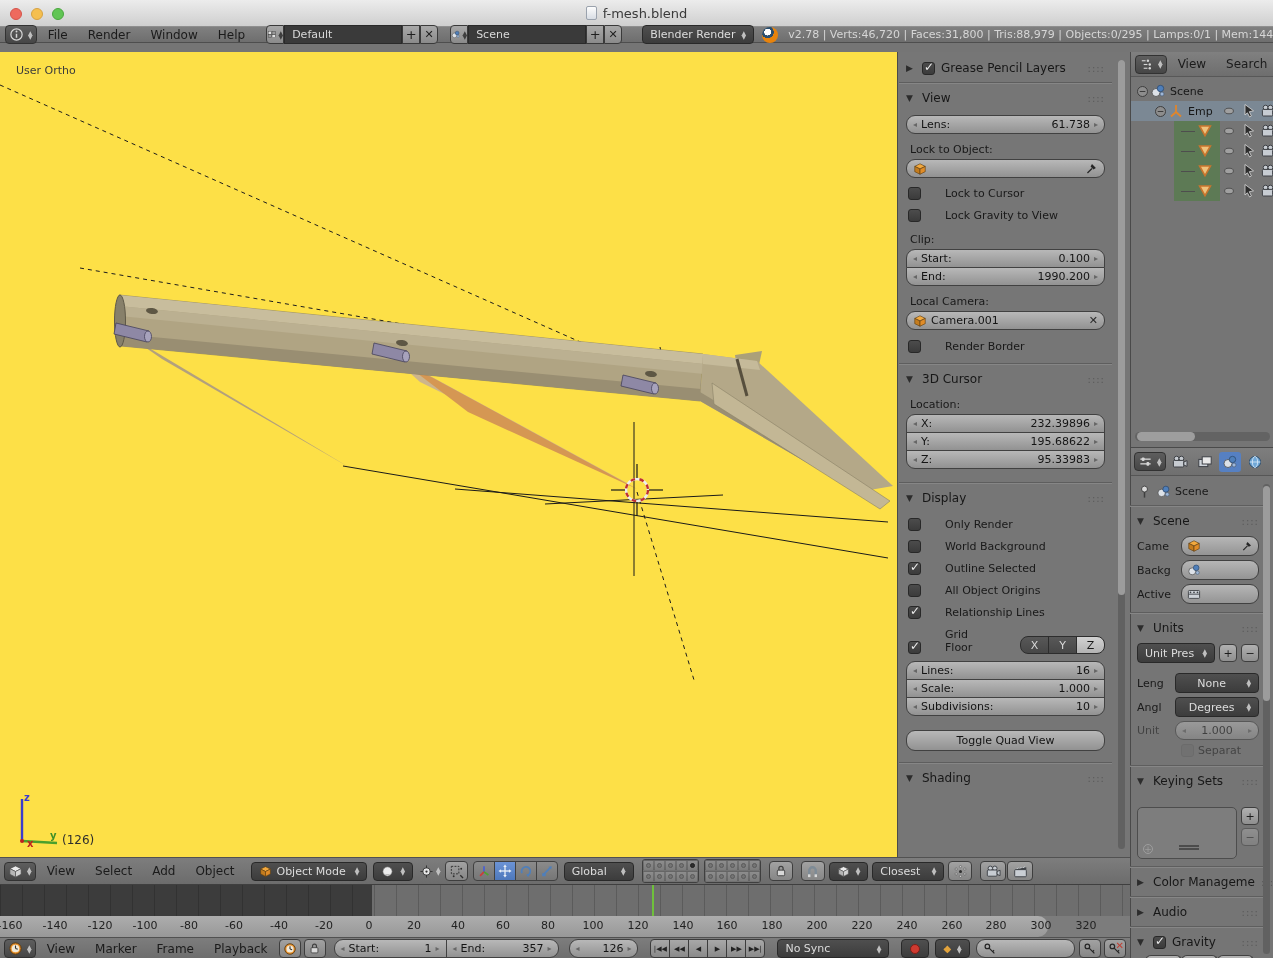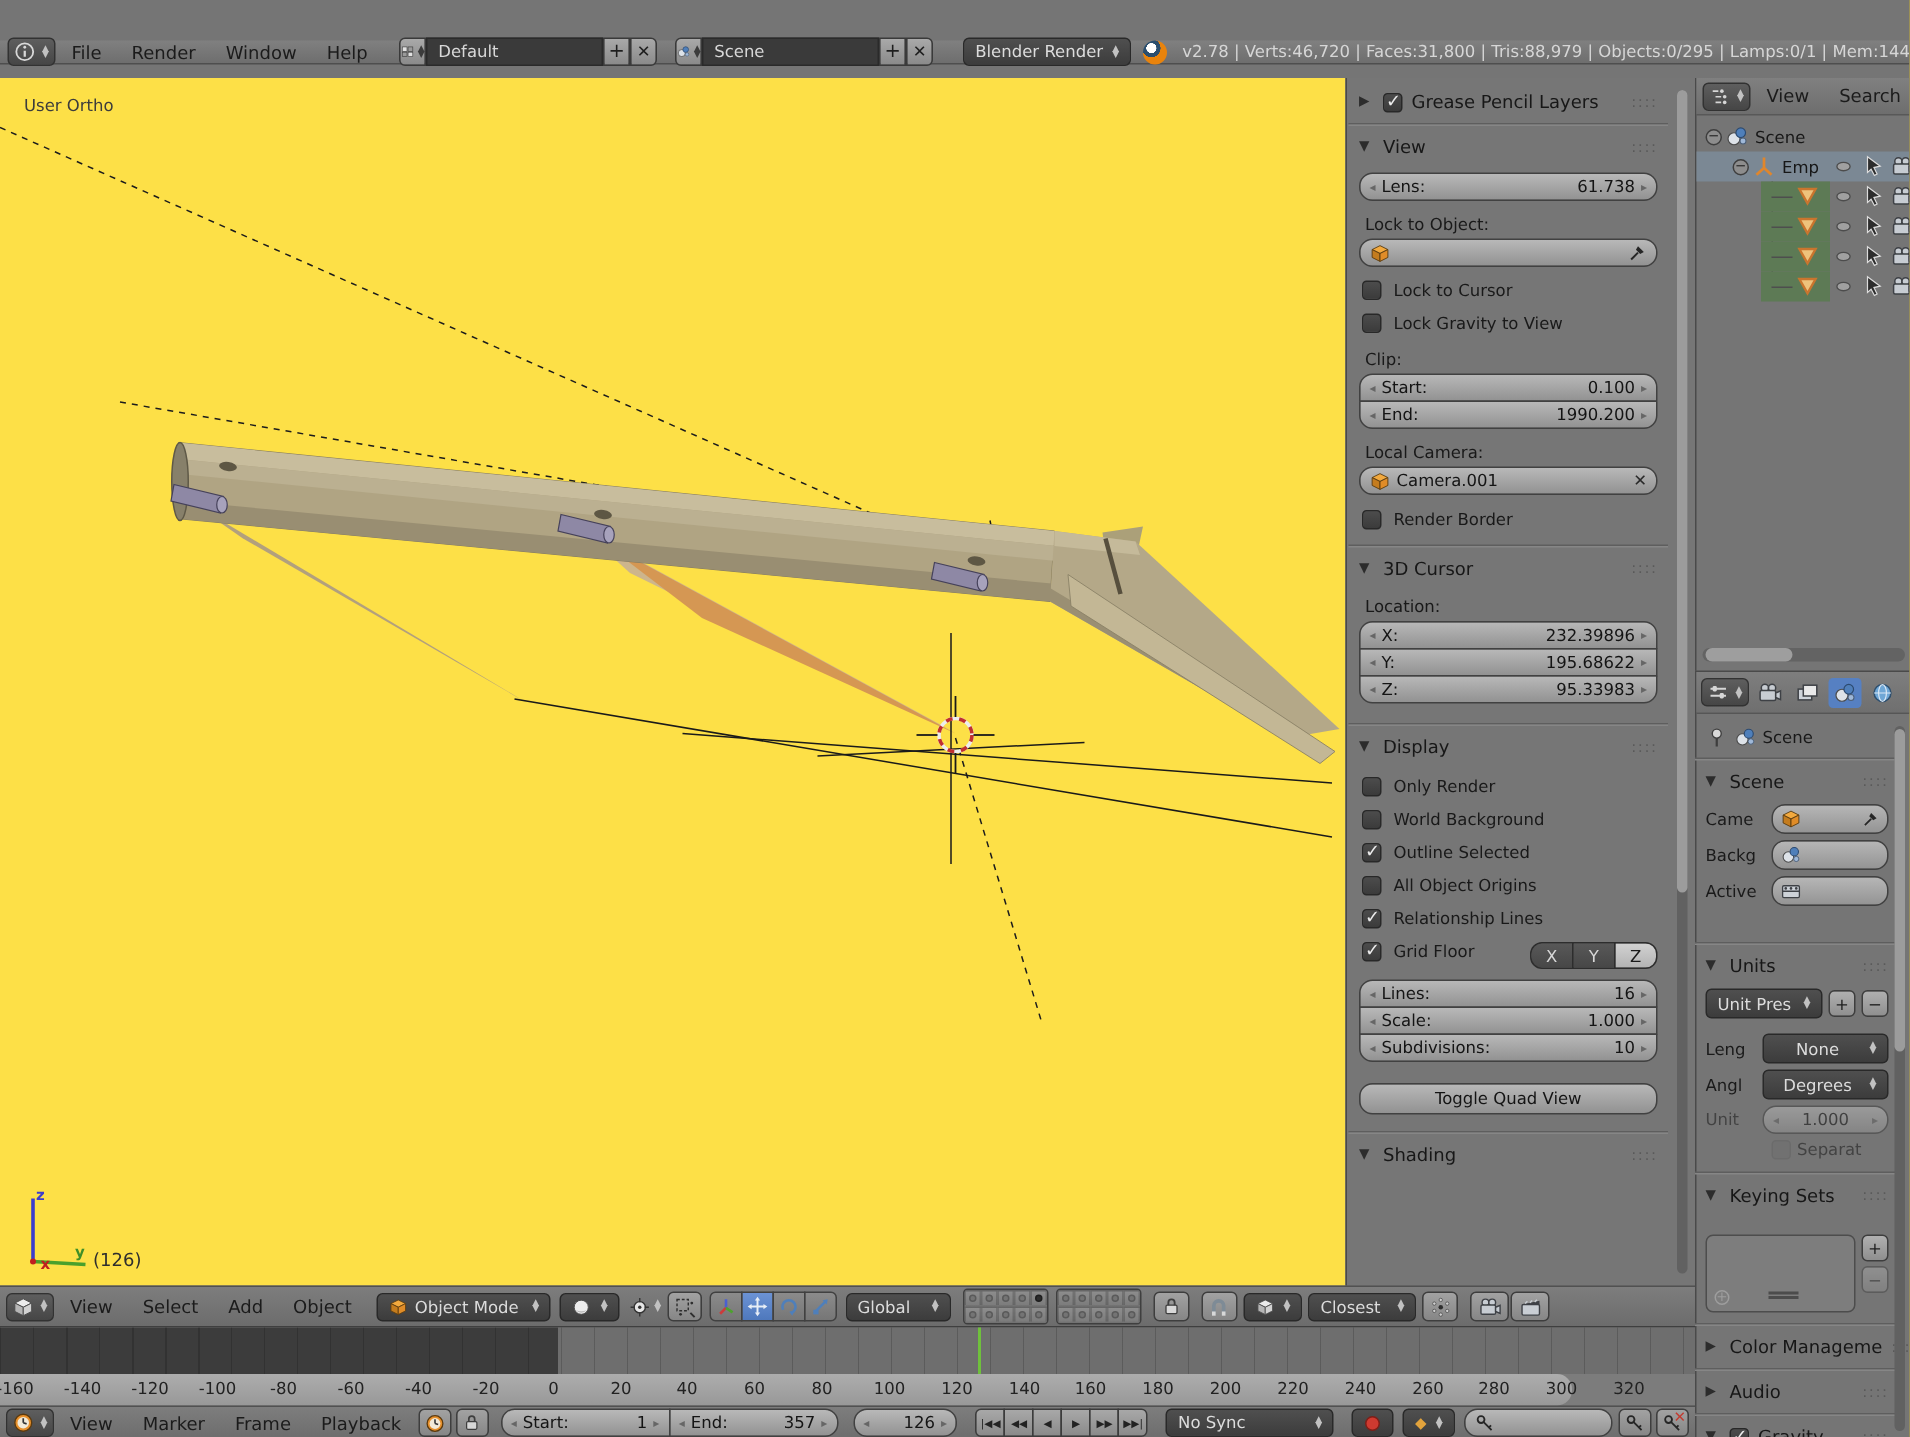--- a/index.html
+++ b/index.html
@@ -40,21 +40,21 @@
 .stack>.cap:last-child{border-radius:1px 1px 9px 9px}
 .chk{width:13px;height:13px;background:linear-gradient(#4c4c4c,#3b3b3b);border:1px solid #282828;border-radius:3px;position:relative;flex:none}
 .chk.on::before{content:"✓";position:absolute;left:1px;top:-3px;color:#ededed;font-size:12px}
 .chk.dis{background:#6a6a6a;border-color:#555}
 .ph{display:flex;align-items:center;gap:6px;height:20px;font-size:12px;color:#171717}
 .tri{font-size:9px;color:#2c2c2c;width:10px;flex:none}
 .tri.o::before{content:"▼"}.tri.c::before{content:"▶"}
 .dots{margin-left:auto;color:#5a5a5a;font-size:10px;letter-spacing:1px}
 .dots::before{content:"::::"}
 .sep{height:2px;border-top:1px solid #5e5e5e;border-bottom:1px solid #868686;margin:4px -7px}
-.crow{display:flex;align-items:flex-start;gap:8px;margin:0 0 9px 2px}
+.crow{display:flex;align-items:flex-end;gap:24px;margin:0 0 9px 2px}
 .lblr{font-size:11px;color:#191919}
 
 .viewport{left:0;top:52px;width:897px;height:805px;background:#fde047;overflow:hidden}
 .vplabel{position:absolute;left:16px;top:12px;color:#3c3c3c;font-size:11px}
 .framenote{position:absolute;left:62px;top:781px;color:#2e2e2e;font-size:12px}
 .axl{position:absolute;font-size:10px;font-weight:bold}
 
 .npanel{left:897px;top:52px;width:233px;height:805px;background:#767676;border-left:1px solid #4a4a4a;padding:6px 22px 0 8px}
 .npanel .inner{width:199px}
 .nscroll{position:absolute;right:5px;top:8px;width:7px;height:789px;background:#616161;border-radius:4px}
@@ -307,20 +307,26 @@
           <circle cx="8" cy="13.2" r="1.2"></circle>
           <circle cx="3.4" cy="10.6" r="1.2"></circle>
           <circle cx="3.4" cy="5.4" r="1.2"></circle>
         </g>
       </symbol>
 </defs>
 </svg>
 
 <div id="app">
 
+  <div class="abs titlebar">
+    <div class="tl r"></div>
+    <div class="tl y"></div>
+    <div class="tl g"></div>
+    <div class="wtitle"><span class="docicon"></span><span>f-mesh.blend</span></div>
+  </div>
 
   <div class="abs hdr infobar">
     <div class="editorbtn">
         <svg class="ic" width="15" height="15">
           <use href="#i-info"></use>
         </svg>
         <span class="updn"></span>
       </div>
     <span class="menu">File</span>
     <span class="menu">Render</span>
@@ -761,21 +767,21 @@
       </div>
       <div class="prow">
         <span class="plbl">Backg</span>
         <div class="pwid">
             <svg class="ic" width="14" height="14">
               <use href="#i-balls"></use>
             </svg>
             <span class="grow"></span>
           </div>
       </div>
-      <div class="prow" style="margin-bottom:24px">
+      <div class="prow" style="margin-bottom:8px">
         <span class="plbl">Active</span>
         <div class="pwid">
             <svg class="ic" width="14" height="14">
               <use href="#i-film"></use>
             </svg>
             <span class="grow"></span>
           </div>
       </div>
       <div class="sep"></div>
       <div class="ph" style="margin-bottom:5px">

